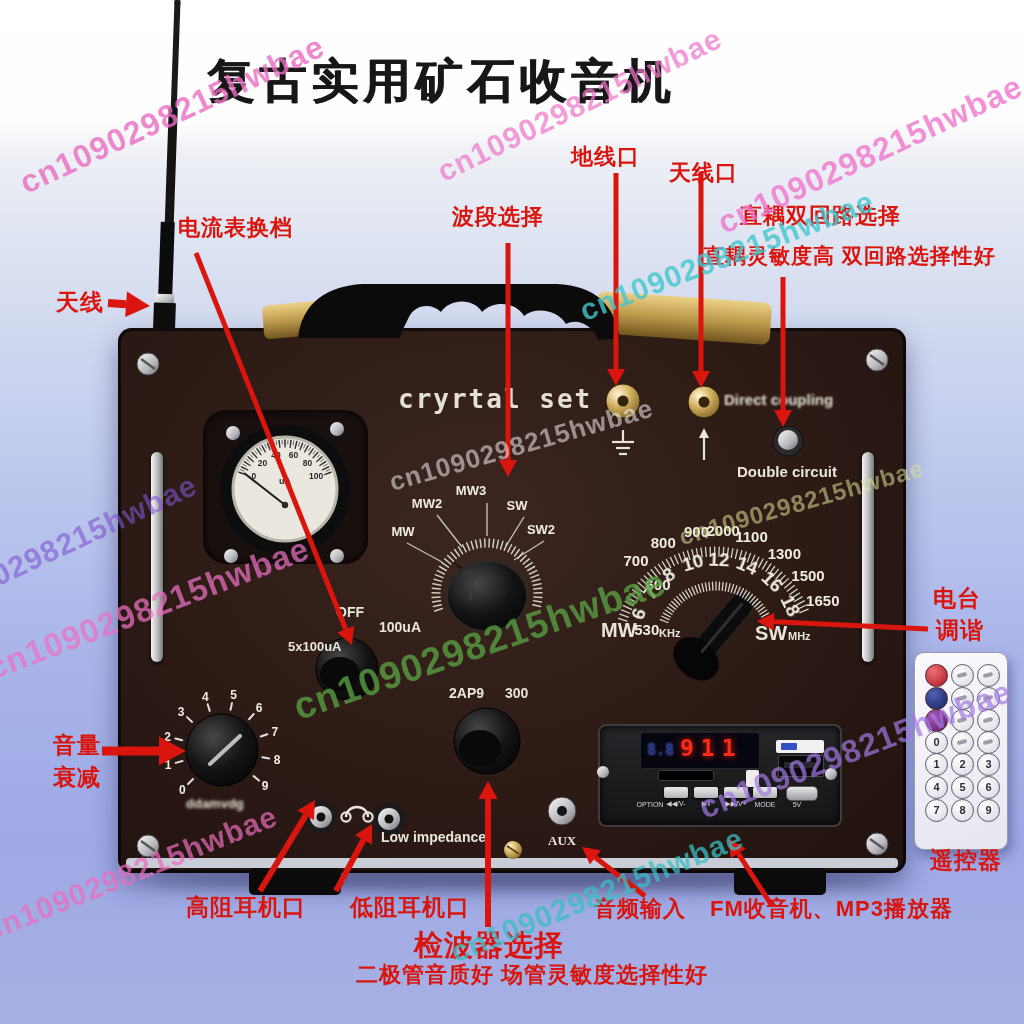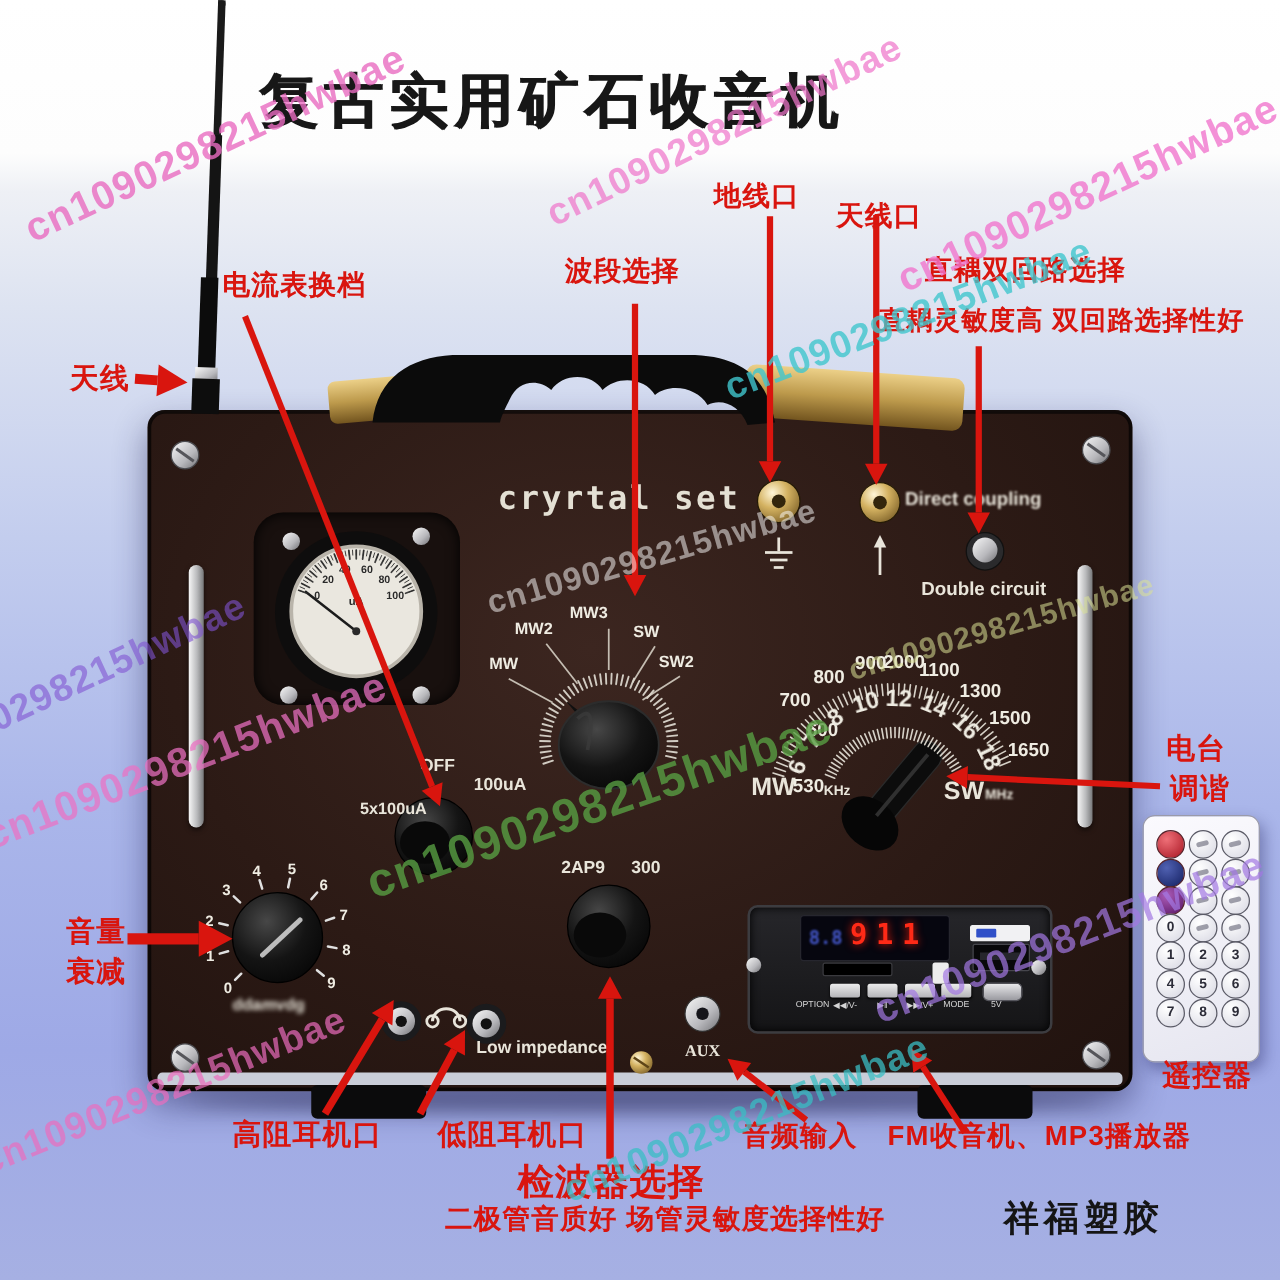--- a/index.html
+++ b/index.html
@@ -506,21 +506,20 @@
   <span class="rlab" style="left:936px;top:615px;font-size:23px;">调谐</span>
   <span class="rlab" style="left:53px;top:730px;font-size:23px;">音量</span>
   <span class="rlab" style="left:53px;top:762px;font-size:23px;">衰减</span>
   <span class="rlab" style="left:186px;top:892px;font-size:23px;">高阻耳机口</span>
   <span class="rlab" style="left:350px;top:892px;font-size:23px;">低阻耳机口</span>
   <span class="rlab" style="left:414px;top:926px;font-size:29px;">检波器选择</span>
   <span class="rlab" style="left:356px;top:960px;">二极管音质好 场管灵敏度选择性好</span>
   <span class="rlab" style="left:594px;top:894px;">音频输入</span>
   <span class="rlab" style="left:710px;top:894px;">FM收音机、MP3播放器</span>
   <span class="rlab" style="left:930px;top:845px;font-size:23px;">遥控器</span>
-  <span class="maker" style="left:803px;top:956px;">祥福塑胶</span>
 
 <span class="pnum" style="left: 602.775px; top: 629px; font-size: 15px; margin-left: 44px;">530</span>
     <span class="pnum" style="left: 616.037px; top: 583.733px; font-size: 15px; margin-left: 42px;">600</span>
     <span class="pnum" style="left: 636.043px; top: 560.309px; font-size: 15px;">700</span>
     <span class="pnum" style="left: 663.272px; top: 541.942px; font-size: 15px;">800</span>
     <span class="pnum" style="left: 696.541px; top: 531.453px; font-size: 15px;">900</span>
     <span class="pnum" style="left: 723.231px; top: 530.287px; font-size: 15px;">2000</span>
     <span class="pnum" style="left: 751.464px; top: 535.775px; font-size: 15px;">1100</span>
     <span class="pnum" style="left: 784.359px; top: 552.536px; font-size: 15px;">1300</span>
     <span class="pnum" style="left: 807.985px; top: 575.352px; font-size: 15px;">1500</span>

